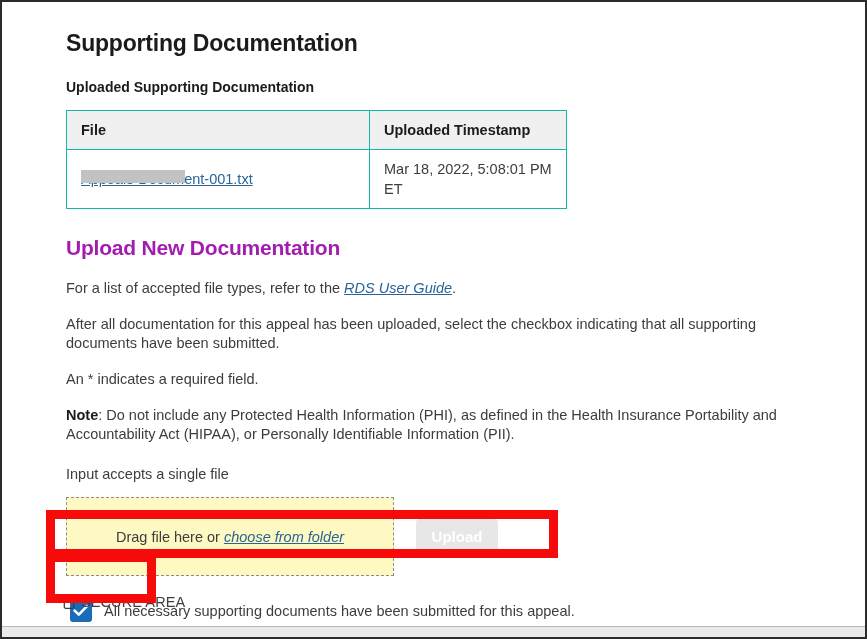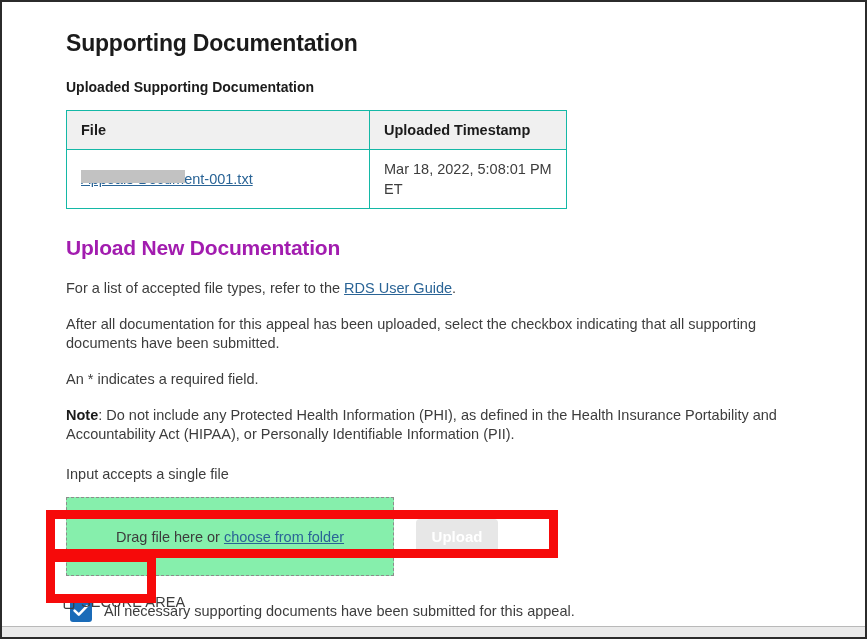--- a/index.html
+++ b/index.html
@@ -120,20 +120,21 @@
     color: #3d3d3d;
     margin: 17px 0 0 0;
     max-width: 755px;
   }
   p.body-text.tight { max-width: 760px; }
 
   a.inline-link {
     color: #2a6496;
     text-decoration: underline;
     cursor: pointer;
+    font-style: italic;
   }
   .bold-note {
     font-weight: bold;
     color: #1b1b1b;
   }
 
   p.field-hint {
     font-size: 14.5px;
     line-height: 19px;
     color: #3d3d3d;
@@ -147,21 +148,21 @@
     margin-top: 13px;
   }
   .dropzone {
     box-sizing: border-box;
     width: 328px;
     height: 79px;
     border: 1px dashed #8c8c8c;
     display: flex;
     align-items: center;
     justify-content: center;
-    background: #86efac;
+    background: #fef9c3;
   }
   .dropzone-text {
     font-size: 14.5px;
     color: #3d3d3d;
   }
   .upload-btn {
     margin-left: 22px;
     width: 82px;
     height: 36px;
     background: #e7e7e7;

